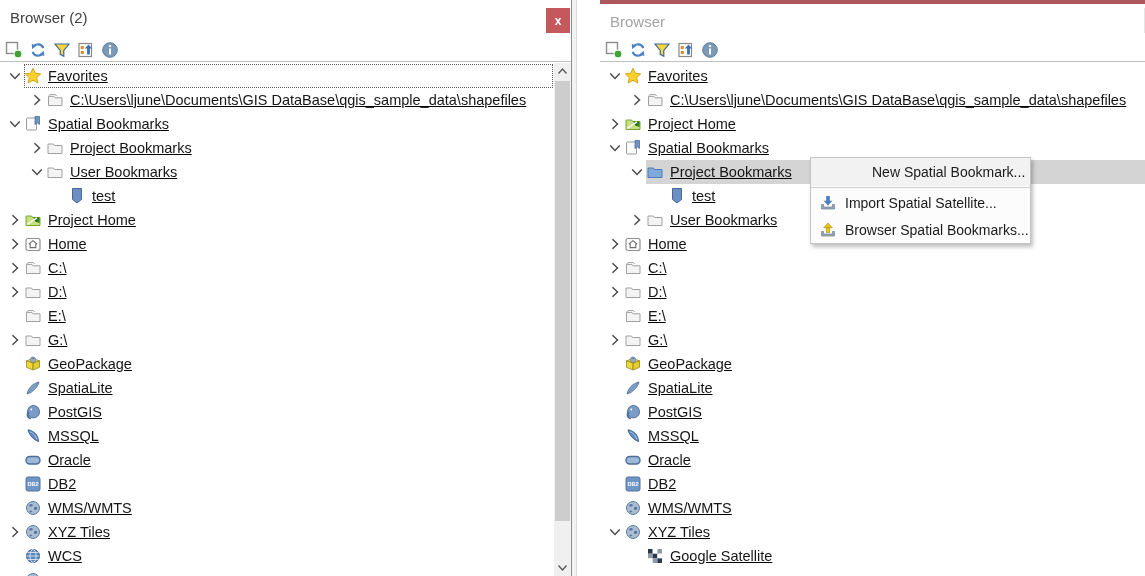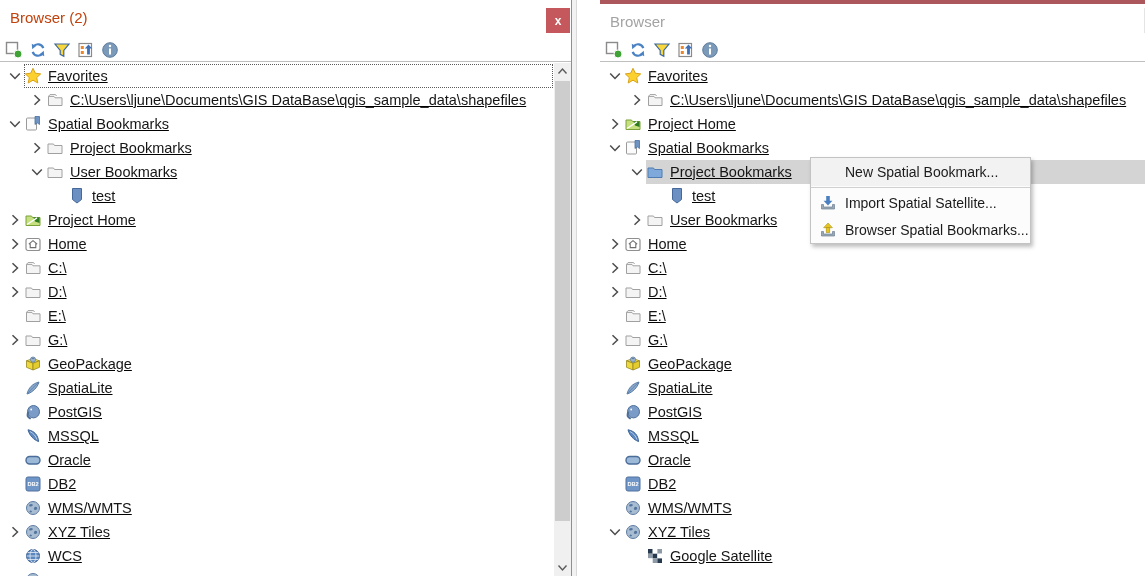--- a/index.html
+++ b/index.html
@@ -7,21 +7,21 @@
   #stage{position:relative;width:1145px;height:576px;overflow:hidden;background:#fff;}
 
   .panel{position:absolute;top:0;bottom:0;background:#fff;}
   #left-panel{left:0;width:571px;border-right:1px solid #8f8f8f;}
   #panel-gap{position:absolute;left:572px;top:0;bottom:0;width:4px;background:#f2f2f2;border-right:1px solid #d9d9d9;}
   #right-panel{left:600px;width:569px;}
 
   .topbar-red{position:absolute;left:0;right:0;top:0;height:4px;background:var(--top-bar-red,#ac575c);}
 
   .titlebar{position:absolute;left:0;right:0;top:0;height:38px;background:#fff;}
-  .title{position:absolute;left:10px;top:9px;font-size:15px;color:#c2410c;white-space:nowrap;}
+  .title{position:absolute;left:10px;top:9px;font-size:15px;color:#404040;white-space:nowrap;}
   .title.inactive{color:#a3a3a3;}
   .close-btn{position:absolute;right:1px;top:8px;width:24px;height:25px;display:flex;align-items:center;justify-content:center;
     font-size:12px;font-weight:bold;cursor:default;user-select:none;}
   .close-btn.red{background:var(--close-red,#c5585c);color:#fff;}
   .close-btn.gray{background:#e4e4e4;color:#f6f6f6;}
 
   .toolbar{position:absolute;left:0;right:0;top:38px;height:24px;border-bottom:1px solid #bfbfbf;display:flex;align-items:center;padding-left:5px;box-sizing:border-box;}
   .tool-btn{width:18px;height:18px;margin-right:6px;display:flex;align-items:center;justify-content:center;}
   .tool-btn svg{display:block;}
 
@@ -35,21 +35,21 @@
   .focus-rect{position:absolute;left:24px;right:1px;top:0;bottom:0;border:1px dotted #5a5a5a;pointer-events:none;}
 
   .scrollbar{position:absolute;right:0;top:63px;bottom:0;width:17px;background:#f0f0f0;}
   .scroll-btn{position:absolute;left:0;width:17px;height:17px;display:flex;align-items:center;justify-content:center;}
   .scroll-btn.up{top:0;} .scroll-btn.down{bottom:0;}
   .scroll-thumb{position:absolute;left:1px;width:15px;background:#cdcdcd;}
 
   #context-menu{position:absolute;left:810px;top:157px;width:219px;background:#fcfcfc;border:1px solid #c3c3c3;
     box-shadow:2px 3px 4px rgba(0,0,0,0.25);z-index:50;padding:0;}
   .menu-item{height:27px;display:flex;align-items:center;padding-left:6px;}
-  .menu-item.hover{background:var(--menu-hover,#f2f2f2);height:28px;}
+  .menu-item.hover{background:var(--menu-hover,#f2f2f2);height:28px;gap:27px;}
   .menu-icon{flex:0 0 22px;width:22px;height:18px;margin-right:6px;display:flex;align-items:center;justify-content:center;}
   .menu-label{font-size:14px;color:#1b1b1b;white-space:nowrap;}
   .menu-sep{border-top:1px solid #cfcfcf;margin:1px 0;height:0;}
 </style>
 </head>
 <body>
 
 <div id="stage">
 
   <div class="panel" id="left-panel">

